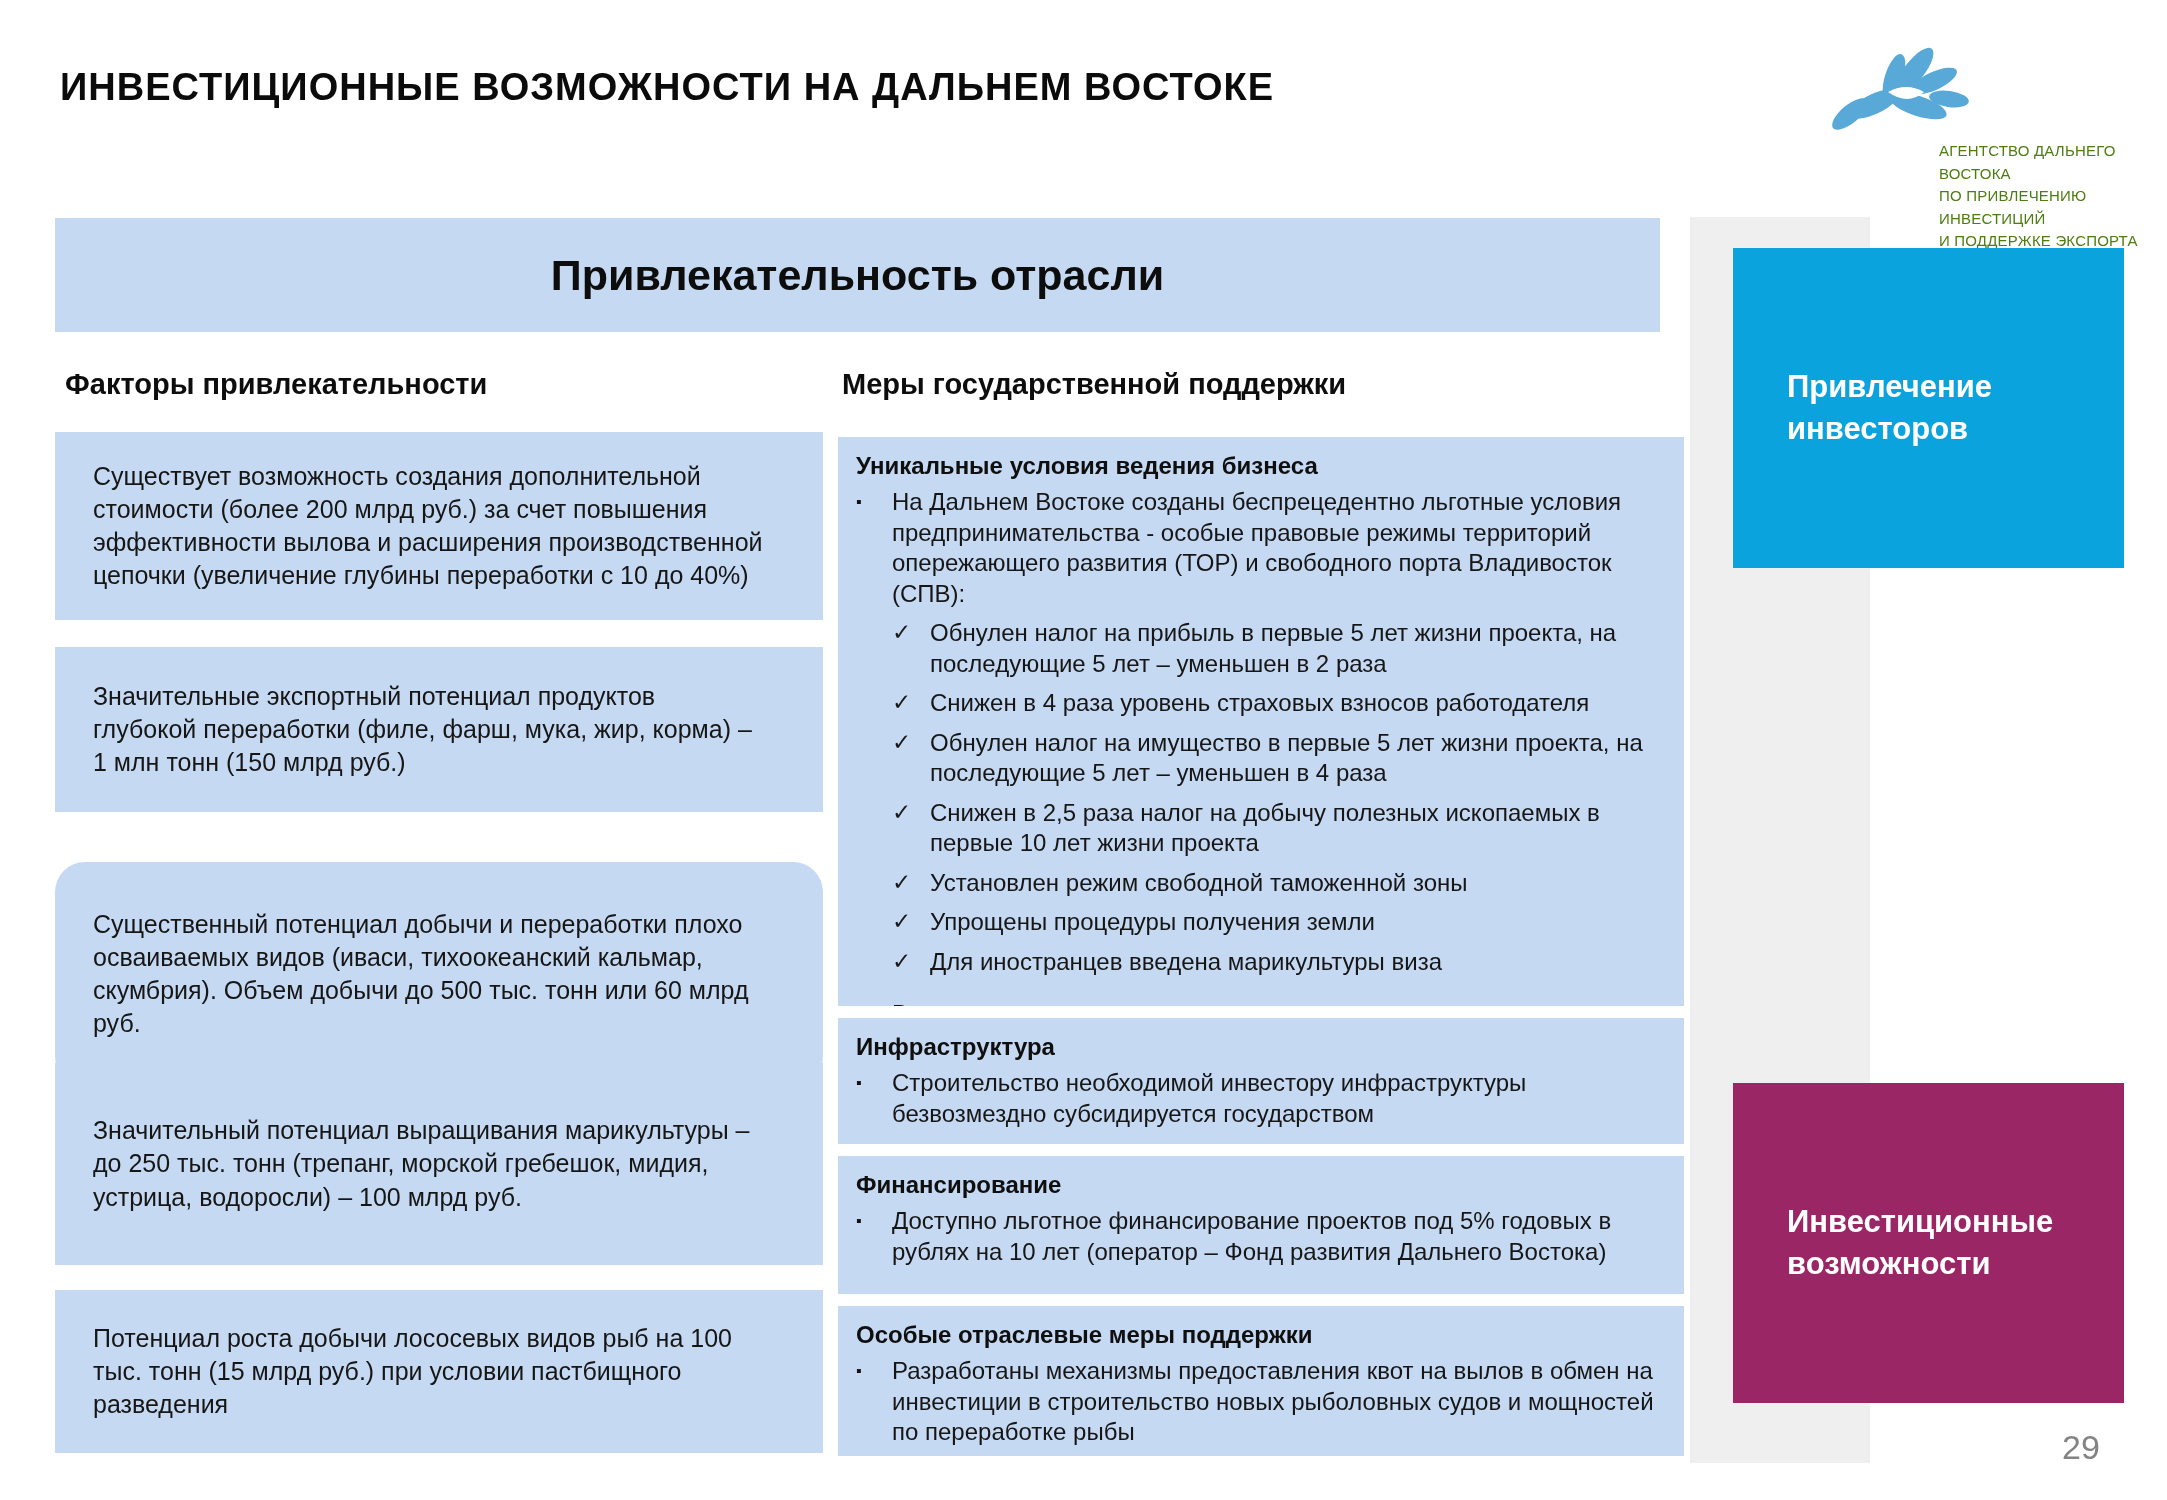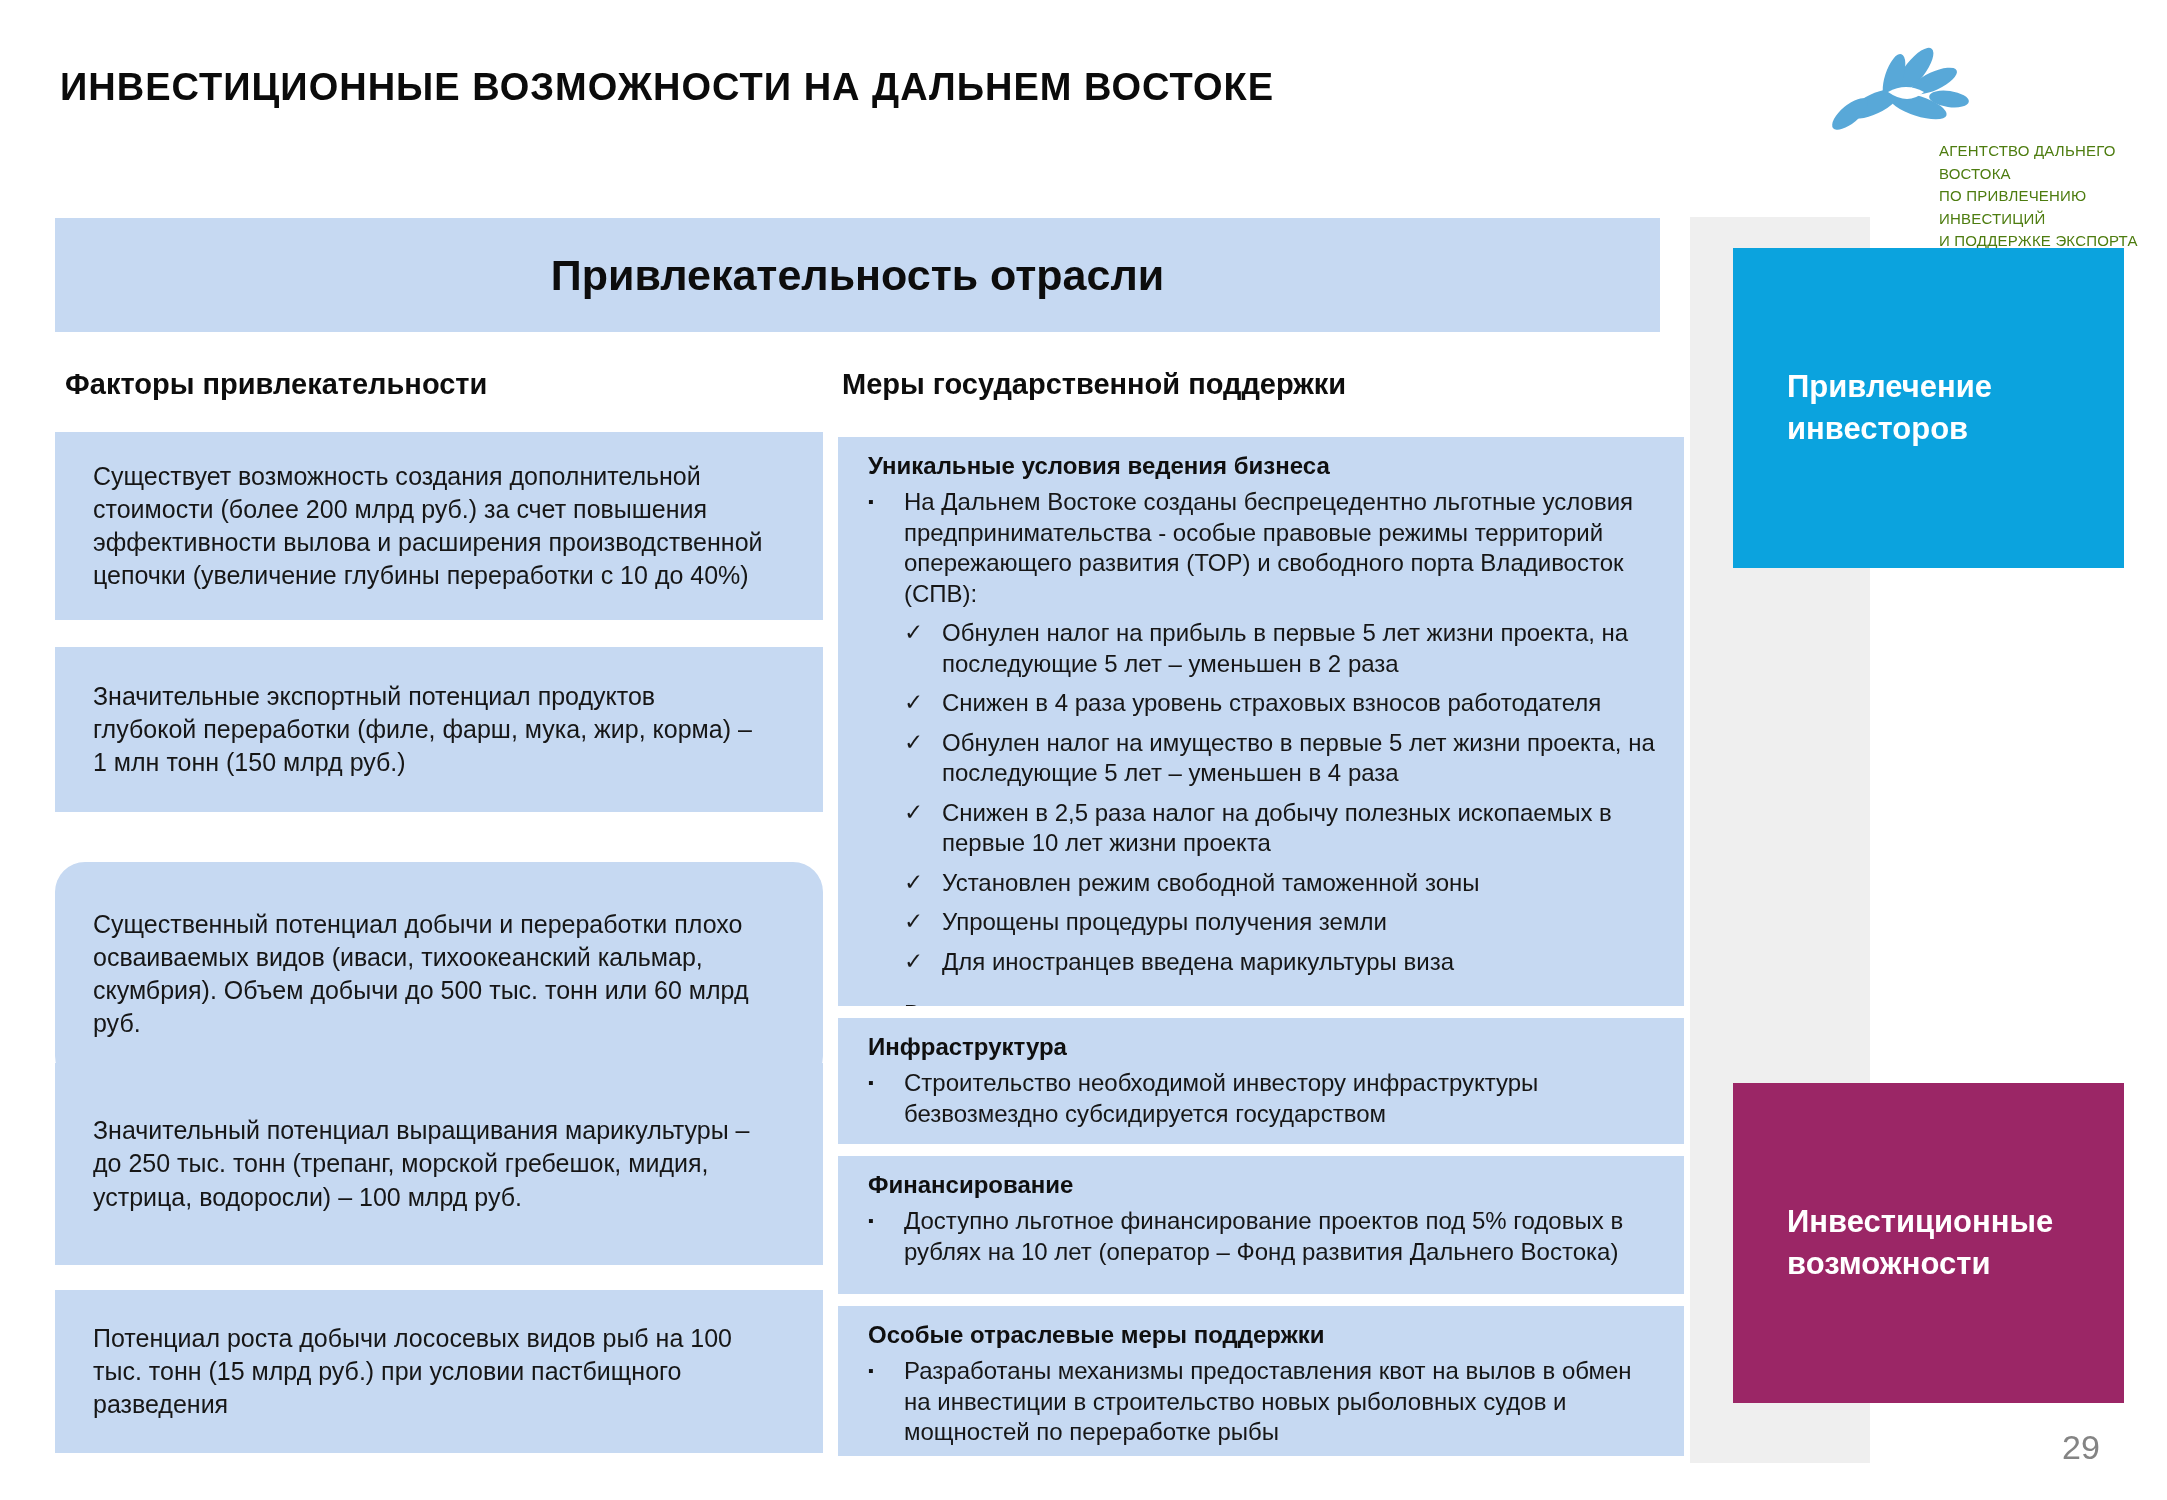--- a/index.html
+++ b/index.html
@@ -28,21 +28,21 @@
                 display:flex; align-items:center; padding:10px 60px 10px 38px;
                 font-size:25px; line-height:1.33; color:#161616; }
   #factor-0 { top:432px; height:188px; }
   #factor-1 { top:647px; height:165px; }
   #factor-2 { top:862px; height:224px;border-radius:30px; }
   #factor-3 { top:1063px; height:202px; }
   #factor-4 { top:1290px; height:163px; }
 
   
   .measure-box { position:absolute; left:838px; width:846px; background:#c6d9f2;
-                 padding:14px 26px 10px 30px; font-size:24px; line-height:1.27; color:#161616; overflow:hidden; }
+                 padding:14px 26px 10px 18px; font-size:24px; line-height:1.27; color:#161616; overflow:hidden; }
   #measure-unique { top:437px; height:569px; }
   #measure-infra  { top:1018px; height:126px; }
   #measure-fin    { top:1156px; height:138px; }
   #measure-sector { top:1306px; height:150px; }
   .measure-title { font-weight:700; margin-bottom:6px; color:#0f0f0f; }
   .li { display:flex; margin-top:6px; }
   .li .marker { flex:0 0 36px; font-size:16px; padding-top:5px; color:#111; }
   .li .txt { flex:1; }
   .checks { margin-left:36px; }
   .check-row { display:flex; margin-top:9px; }

